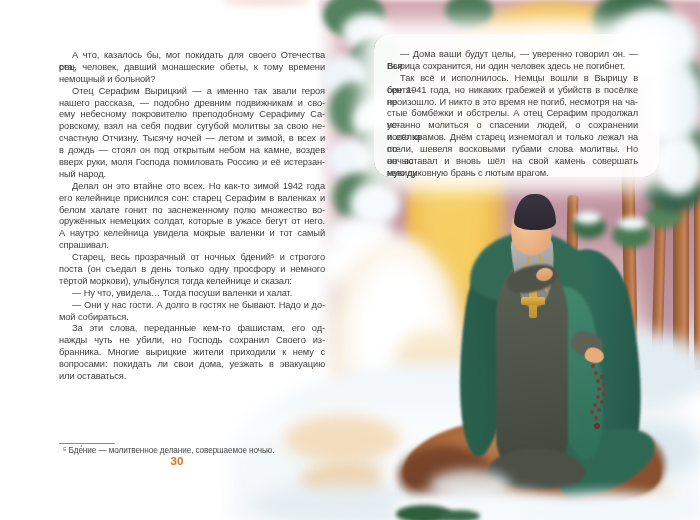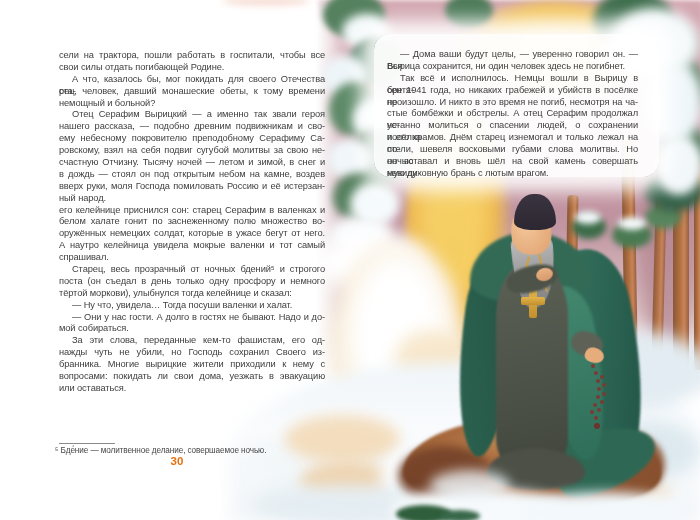--- a/index.html
+++ b/index.html
@@ -7,21 +7,21 @@
              font-family:"Liberation Sans","DejaVu Sans",sans-serif;}
   
   .col{position:absolute;color:#3e3e3e;font-size:9.3px;letter-spacing:-0.1px;z-index:40;}
   .col-left{left:59px;top:50px;width:266px;}
   .col-right{left:387px;top:49px;width:251px;}
   .tline{height:11.9px;line-height:11.9px;text-align:justify;text-align-last:justify;
          text-justify:inter-word;overflow:visible;white-space:normal;}
   .tline.last{text-align-last:left;}
   .tline.ind{text-indent:13px;}
   .footnote-rule{position:absolute;left:59px;top:443px;width:56px;height:1px;background:#8a8a8a;z-index:40;}
-  .footnote{position:absolute;left:55px;top:446px;width:280px;font-size:8.2px;line-height:9.5px;
+  .footnote{position:absolute;left:63px;top:446px;width:280px;font-size:8.2px;line-height:9.5px;
             color:#474747;letter-spacing:-0.1px;z-index:40;}
   .page-number{position:absolute;left:59px;top:455px;width:236px;text-align:center;
                font-size:11.5px;font-weight:700;color:#e5710f;z-index:40;}
   
   .illo{position:absolute;inset:0;z-index:1;}
   .b{position:absolute;border-radius:50%;}
   .trunk{position:absolute;border-radius:4px;
          background:linear-gradient(90deg,#8a5638,#b4713f 45%,#c8855a 70%,#9a5f3d);
          filter:blur(0.7px);}
   .panel{position:absolute;left:374px;top:34px;width:285px;height:143px;border-radius:16px;
@@ -164,39 +164,36 @@
     <div class="b" style="left:430px;top:470px;width:80px;height:30px;background:#eef4f7;opacity:.8;filter:blur(6px);"></div>
 
     <div class="b" style="left:396px;top:505px;width:56px;height:18px;background:#2e5e3c;filter:blur(2px);"></div>
     <div class="b" style="left:440px;top:510px;width:40px;height:12px;background:#38684a;filter:blur(2px);"></div>
 
     <div class="b" style="left:222px;top:-3px;width:88px;height:9px;background:#f5d8cd;opacity:.8;filter:blur(3px);"></div>
   </div>
 
   <div class="col col-left">
       <div class="para">
-        <div class="tline">сели на трактора, пошли работать в госпитали, чтобы все</div>
-        <div class="tline last">свои силы отдать погибающей Родине.</div>
-      </div>
-      <div class="para">
         <div class="tline ind">А что, казалось бы, мог покидать для своего Отечества ста-</div>
         <div class="tline">рец, человек, давший монашеские обеты, к тому времени</div>
         <div class="tline last">немощный и больной?</div>
       </div>
       <div class="para">
         <div class="tline ind">Отец Серафим Вырицкий — а именно так звали героя</div>
         <div class="tline">нашего рассказа, — подобно древним подвижникам и сво-</div>
         <div class="tline">ему небесному покровителю преподобному Серафиму Са-</div>
         <div class="tline">ровскому, взял на себя подвиг сугубой молитвы за свою не-</div>
-        <div class="tline">счастную Отчизну. Тысячу ночей — летом и зимой, в снег и</div>
+        <div class="tline">счастную Отчизну. Тысячу ночей — летом и зимой, в всех и</div>
         <div class="tline">в дождь — стоял он под открытым небом на камне, воздев</div>
         <div class="tline">вверх руки, моля Господа помиловать Россию и её истерзан-</div>
         <div class="tline last">ный народ.</div>
       </div>
       <div class="para">
+        <div class="tline ind">Делал он это втайне ото всех. Но как-то зимой 1942 года</div>
         <div class="tline">его келейнице приснился сон: старец Серафим в валенках и</div>
         <div class="tline">белом халате гонит по заснеженному полю множество во-</div>
         <div class="tline">оружённых немецких солдат, которые в ужасе бегут от него.</div>
         <div class="tline">А наутро келейница увидела мокрые валенки и тот самый</div>
         <div class="tline last">спрашивал.</div>
       </div>
       <div class="para">
         <div class="tline ind">Старец, весь прозрачный от ночных бдений⁵ и строгого</div>
         <div class="tline">поста (он съедал в день только одну просфору и немного</div>
         <div class="tline last">тёртой моркови), улыбнулся тогда келейнице и сказал:</div>

